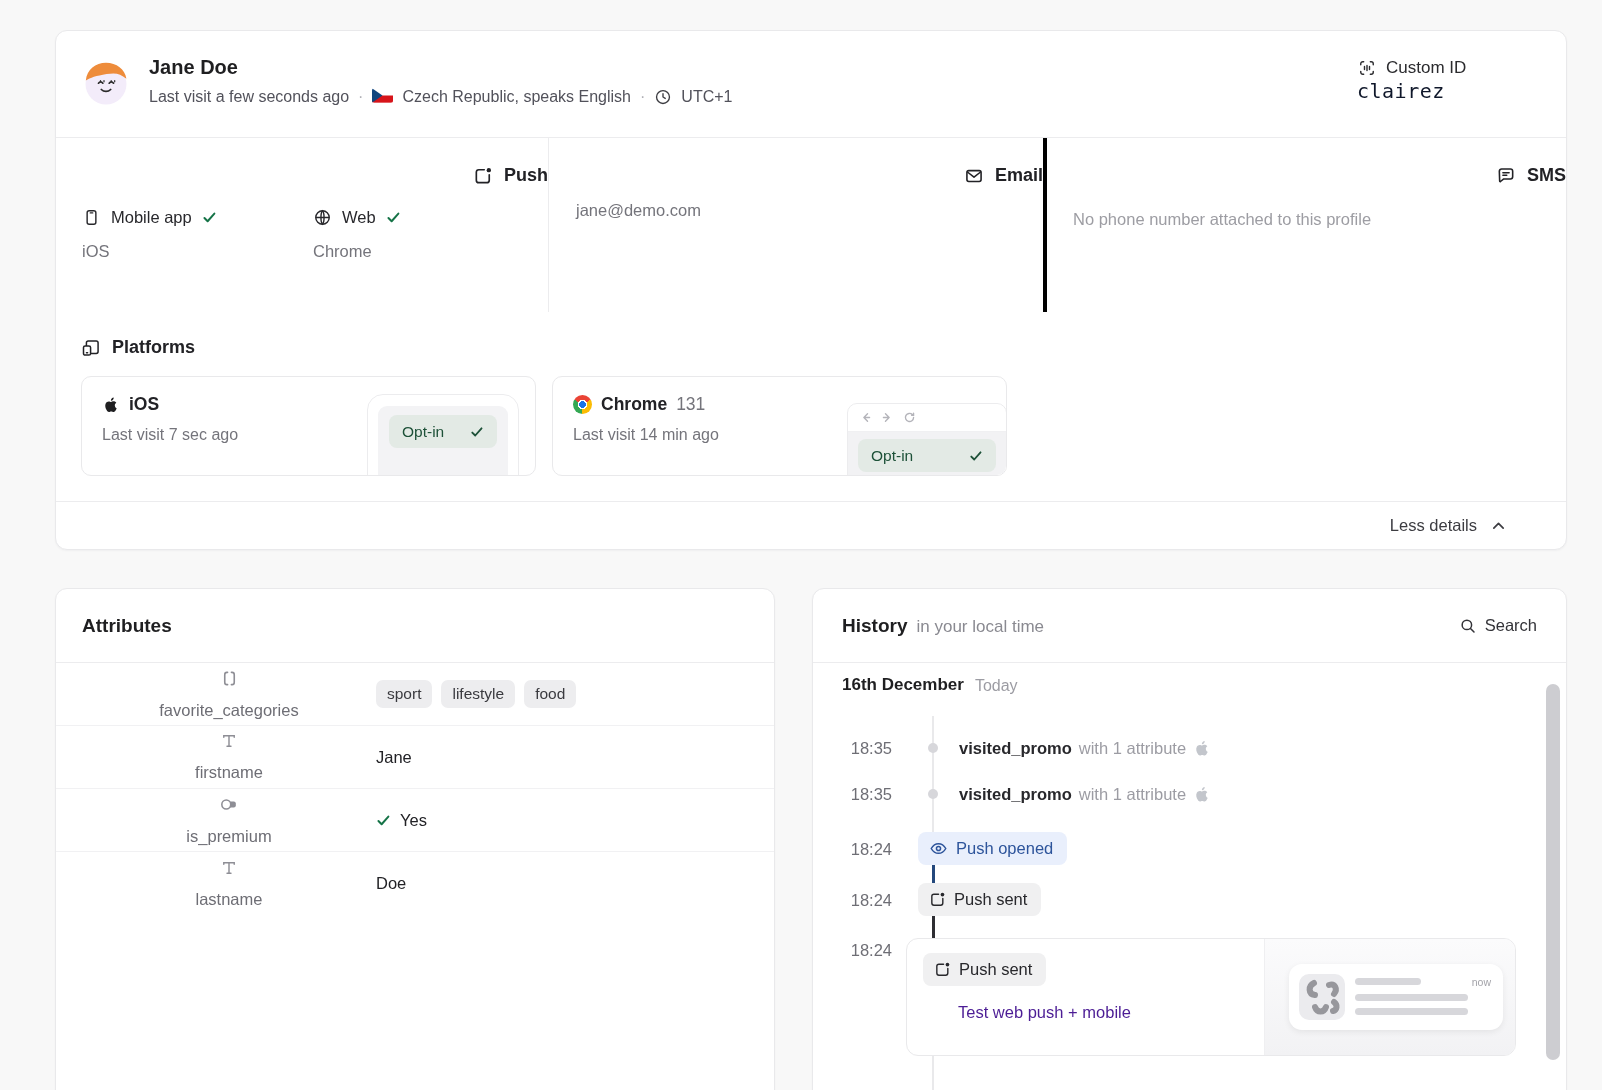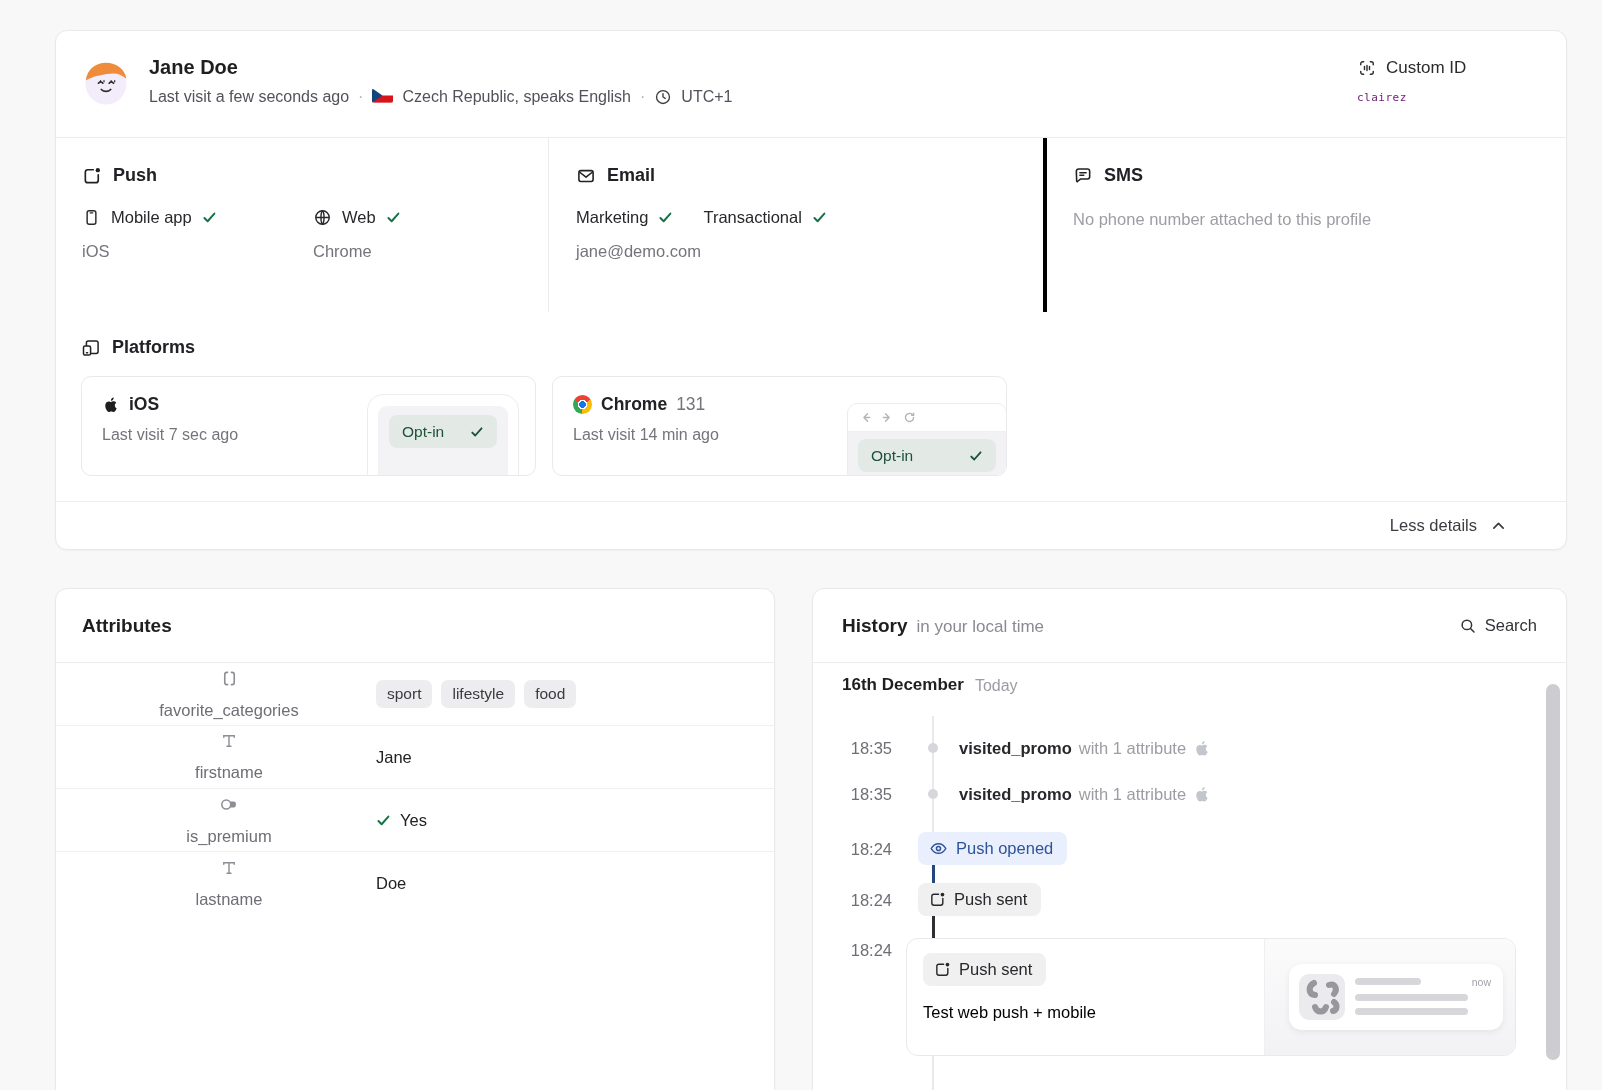--- a/index.html
+++ b/index.html
@@ -15,30 +15,30 @@
   
   #top-card{left:55px;top:30px;width:1512px;height:520px;}
   .avatar{position:absolute;left:25px;top:27px;width:50px;height:50px;}
   .profile-name{position:absolute;left:93px;top:25px;font-size:20px;font-weight:700;color:#1f1f21;}
   .profile-meta{position:absolute;left:93px;top:57px;display:flex;align-items:flex-start;gap:9px;
                 font-size:16px;color:#52525b;}
   .meta-dot{color:#b0b0b6;}
   .flag{width:21px;height:15px;border-radius:2.5px;overflow:hidden;}
   .custom-id{position:absolute;left:1301px;top:27px;}
   .custom-id-label{display:flex;align-items:center;gap:9px;font-size:17px;color:#2b2b2e;}
-  .custom-id-value{margin-top:13px;font-family:"DejaVu Sans Mono",monospace;font-size:11px;
-                   color:#701a75;letter-spacing:.5px;}
+  .custom-id-value{margin-top:1px;font-family:"DejaVu Sans Mono",monospace;font-size:20px;
+                   color:#0f172a;letter-spacing:.5px;}
   .hdiv{position:absolute;left:0;right:0;height:1px;background:#ececee;}
 
   .channels{position:absolute;top:107px;left:0;right:0;height:174px;display:flex;}
   .ch-col{box-sizing:border-box;padding:27px 0 0 26px;}
   .ch-col.c1{width:492px;}
   .ch-col.c2{width:495px;border-left:1px solid #ececee;padding-left:27px;}
   .ch-col.c3{flex:1;border-left:4px solid #000000;}
-  .ch-head{display:flex;align-items:center;gap:11px;font-size:18px;font-weight:700;color:#222226;}
+  .ch-head{display:flex;align-items:center;gap:11px;font-size:18px;font-weight:700;color:#222226;justify-content:flex-end;}
   .ch-row{margin-top:22px;display:flex;align-items:center;}
   .ch-item{display:flex;align-items:center;gap:10px;font-size:16.5px;color:#28282c;}
   .ch-item.w1{width:231px;}
   .ch-sub{margin-top:15px;display:flex;font-size:16.5px;color:#74747b;}
   .ch-sub .sub1{width:231px;}
   .consents{margin-top:22px;display:flex;gap:30px;}
   .addr{margin-top:15px;font-size:16.5px;color:#74747b;}
   .sms-empty{margin-top:24px;font-size:16.5px;color:#9d9da3;}
 
   .platforms{position:absolute;left:25px;top:306px;right:25px;}
@@ -105,21 +105,21 @@
   .ev .badge{position:absolute;left:105px;top:0;}
   .badge.blue{background:#e9effc;color:#2d549b;}
   .badge.gray{background:#f0f0f1;color:#28282c;}
   .connector{position:absolute;left:119px;width:3px;}
   .conn1{top:276px;height:18px;background:#24487c;}
   .conn2{top:327px;height:22px;background:#2e2e33;}
   .ev5-time{position:absolute;top:352px;left:37px;width:42px;text-align:right;font-size:16.5px;color:#6e6e75;}
   .event-card{position:absolute;top:349px;left:93px;width:608px;height:116px;border:1px solid #e9e9eb;
               border-radius:12px;display:flex;overflow:hidden;background:#fff;cursor:pointer;}
   .ec-left{flex:1;padding:14px 16px;box-sizing:border-box;}
-  .ec-title{margin-top:17px;font-size:16.5px;color:#000000;}
+  .ec-title{margin-top:17px;font-size:16.5px;color:#4c1d95;margin-left:35px;}
   .ec-preview{width:250px;background:linear-gradient(180deg,#fbfbfc,#f2f2f4);border-left:1px solid #efeff1;position:relative;}
   .toast{position:absolute;left:24px;top:25px;width:214px;height:66px;background:#fff;border-radius:13px;
          box-shadow:0 2px 6px rgba(0,0,0,.07);box-sizing:border-box;padding:10px;display:flex;gap:10px;}
   .toast-icon{width:46px;height:46px;border-radius:10px;background:#ebebee;flex:none;
               display:flex;align-items:center;justify-content:center;}
   .toast-lines{position:relative;flex:1;}
   .t-line{position:absolute;height:7px;border-radius:4px;background:#d7d7db;left:0;}
   .l1{top:4px;width:66px;} .l2{top:20px;width:113px;} .l3{top:34px;width:113px;}
   .t-now{position:absolute;right:2px;top:2px;font-size:10.5px;color:#a3a3a9;}
   .hist-scrollbar{position:absolute;right:6px;top:95px;width:14px;height:376px;border-radius:8px;background:#cdcdd1;cursor:grab;}
@@ -224,38 +224,20 @@
 
     <div class="ch-col c2">
       <div class="ch-head">
         <span>
           <svg viewBox="0 0 24 24" width="20" height="20" fill="none" stroke="#222226" stroke-width="1.9">
             <rect x="3.5" y="5.5" width="17" height="13" rx="2.2"></rect>
               <path d="M4.5 7.5 12 13.4 19.5 7.5" stroke-linecap="round" stroke-linejoin="round"></path>
           </svg>
         </span>
         <span>Email</span>
-      </div>
-      <div class="consents">
-        <span class="ch-item">
-          <span>Marketing</span>
-          <span>
-            <svg viewBox="0 0 16 16" width="15" height="15" fill="none" stroke="#157347" stroke-width="2.1" stroke-linecap="round" stroke-linejoin="round">
-                <path d="M2.6 8.6 6 12l7.2-8.2"></path>
-              </svg>
-          </span>
-        </span>
-        <span class="ch-item">
-          <span>Transactional</span>
-          <span>
-            <svg viewBox="0 0 16 16" width="15" height="15" fill="none" stroke="#157347" stroke-width="2.1" stroke-linecap="round" stroke-linejoin="round">
-                <path d="M2.6 8.6 6 12l7.2-8.2"></path>
-              </svg>
-          </span>
-        </span>
       </div>
       <div class="addr">jane@demo.com</div>
     </div>
 
     <div class="ch-col c3">
       <div class="ch-head">
         <span>
           <svg viewBox="0 0 24 24" width="20" height="20" fill="none" stroke="#222226" stroke-width="1.9">
             <path d="M4 6.2A2.7 2.7 0 0 1 6.7 3.5h10.6A2.7 2.7 0 0 1 20 6.2v6.6a2.7 2.7 0 0 1-2.7 2.7H9.3l-3.9 3.1c-.4.3-1 0-1-.5z" stroke-linejoin="round"></path>
             <path d="M8.3 8h7.4M8.3 11h4.6" stroke-linecap="round"></path>

